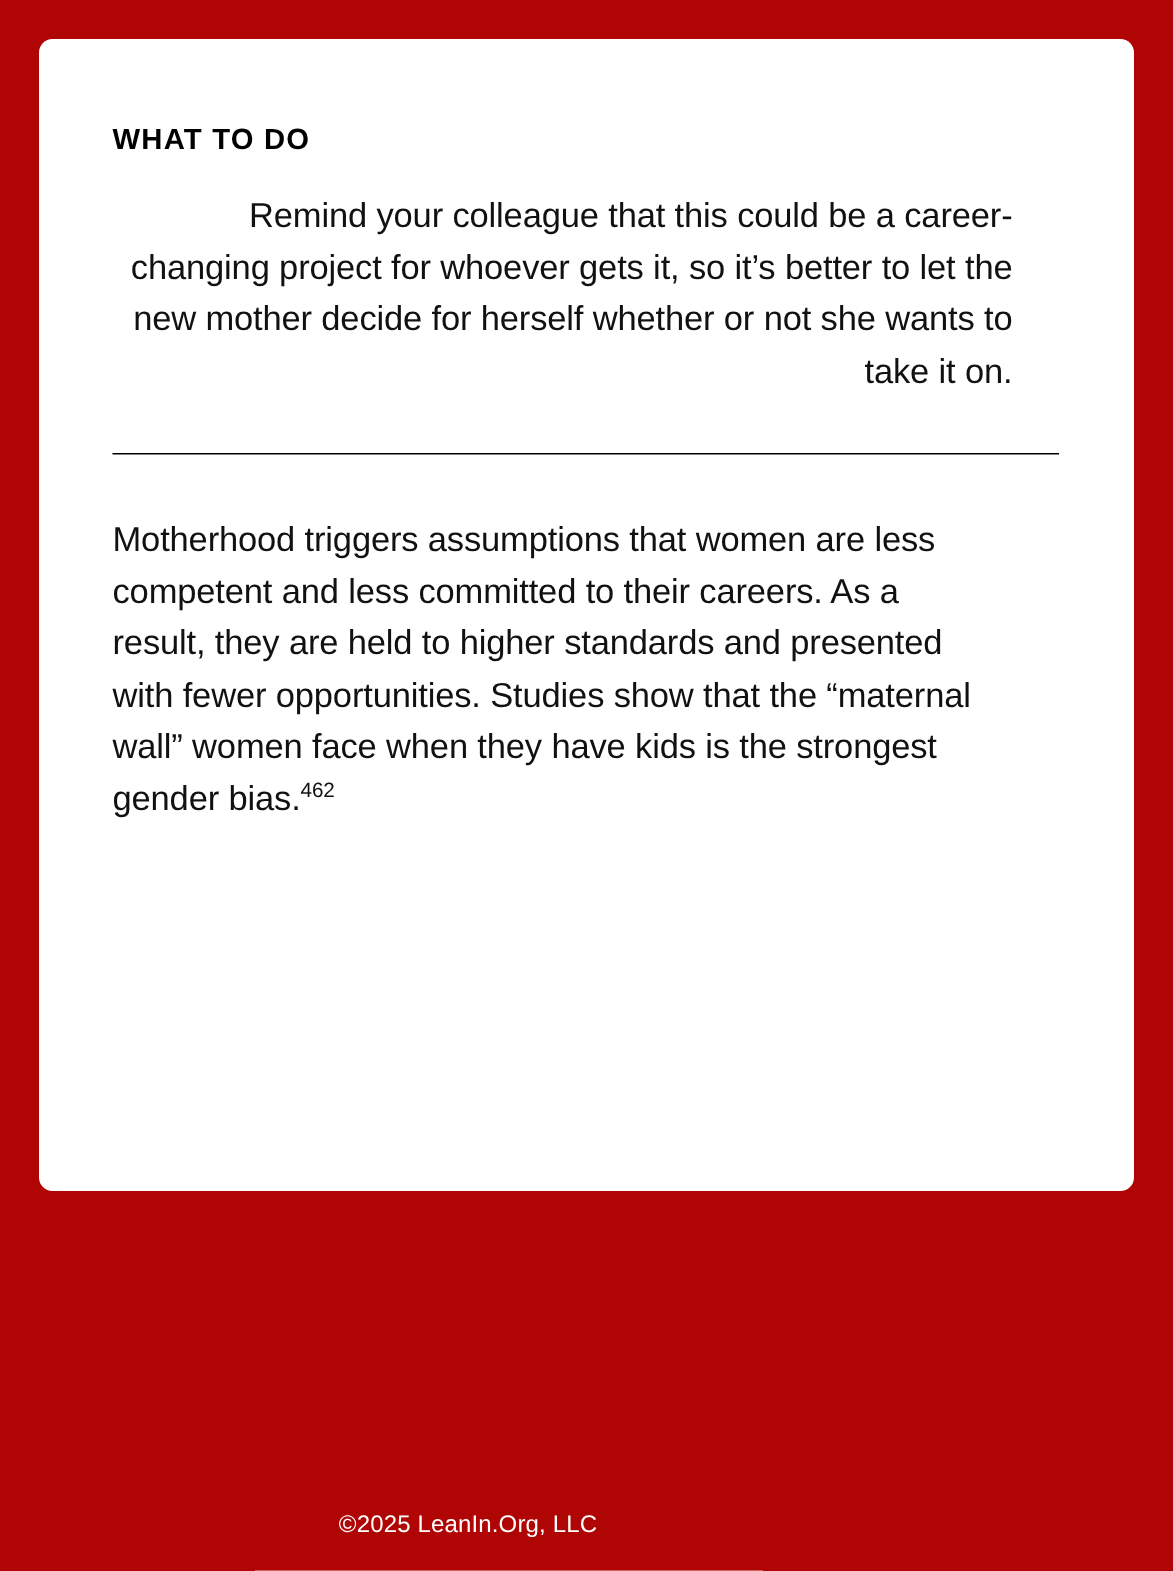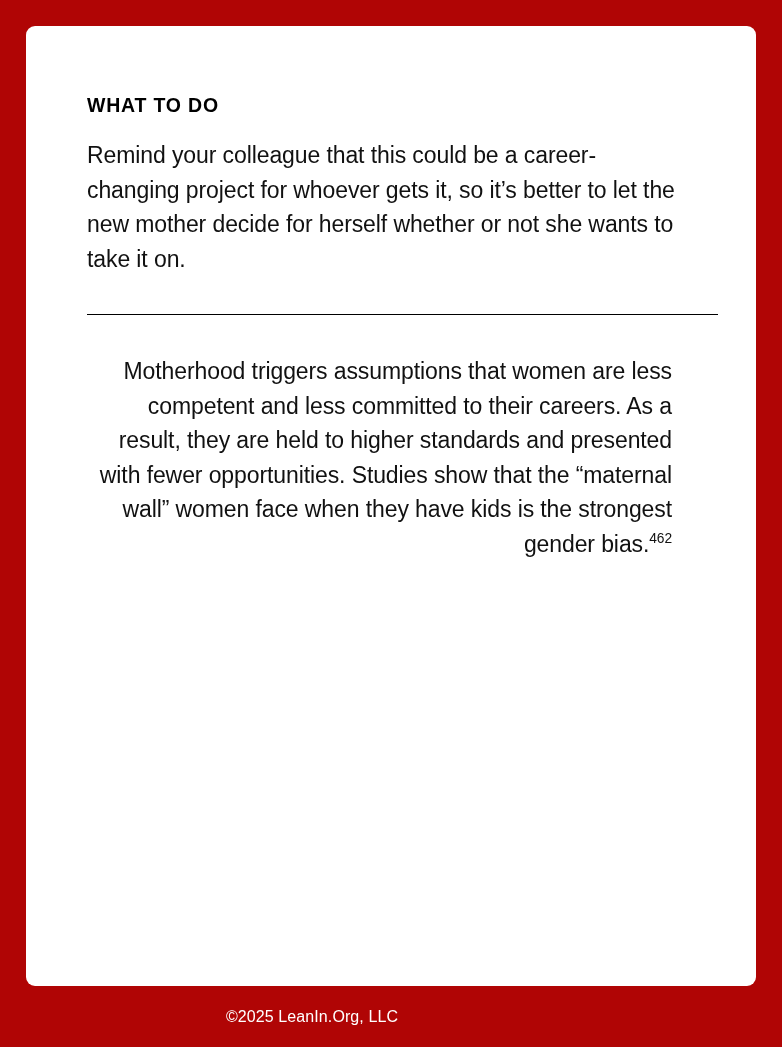--- a/index.html
+++ b/index.html
@@ -20,25 +20,25 @@
     height: 1047px;
     background: #b00505;
     box-sizing: border-box;
   }
 
   .card {
     position: absolute;
     left: 26px;
     top: 26px;
     width: 730px;
-    height: 960px;
+    height: 768px;
     background: #ffffff;
     border-radius: 9px;
     box-sizing: border-box;
-    padding: 12px;
+    padding: 0;
     overflow: hidden;
   }
 
   .card-inner {
     padding: 56px 50px 0 49px;
   }
 
   .section-heading {
     font-size: 19.5px;
     font-weight: bold;
@@ -54,20 +54,21 @@
     line-height: 34.5px;
     color: #111111;
     margin: 0;
     font-weight: 400;
     max-width: 600px;
     letter-spacing: -0.1px;
   }
 
   .block-what-to-do .body-text {
     margin-top: 21px;
+    text-align: right;
   }
 
   .divider {
     border: 0;
     border-top: 1.6px solid #000000;
     margin: 38px 0 0 0;
     width: 631px;
   }
 
   .block-why-it-happens {
@@ -79,21 +80,20 @@
     font-style: italic;
     color: #111111;
     margin: 21px 0 0 0;
     line-height: 1.3;
     font-weight: 400;
   }
 
   .block-why-it-happens .body-text {
     margin-top: 20px;
     max-width: 585px;
-    text-align: right;
   }
 
   .footnote-ref {
     font-size: 0.60em;
     vertical-align: super;
     line-height: 0;
   }
 
   .footer {
     position: absolute;

